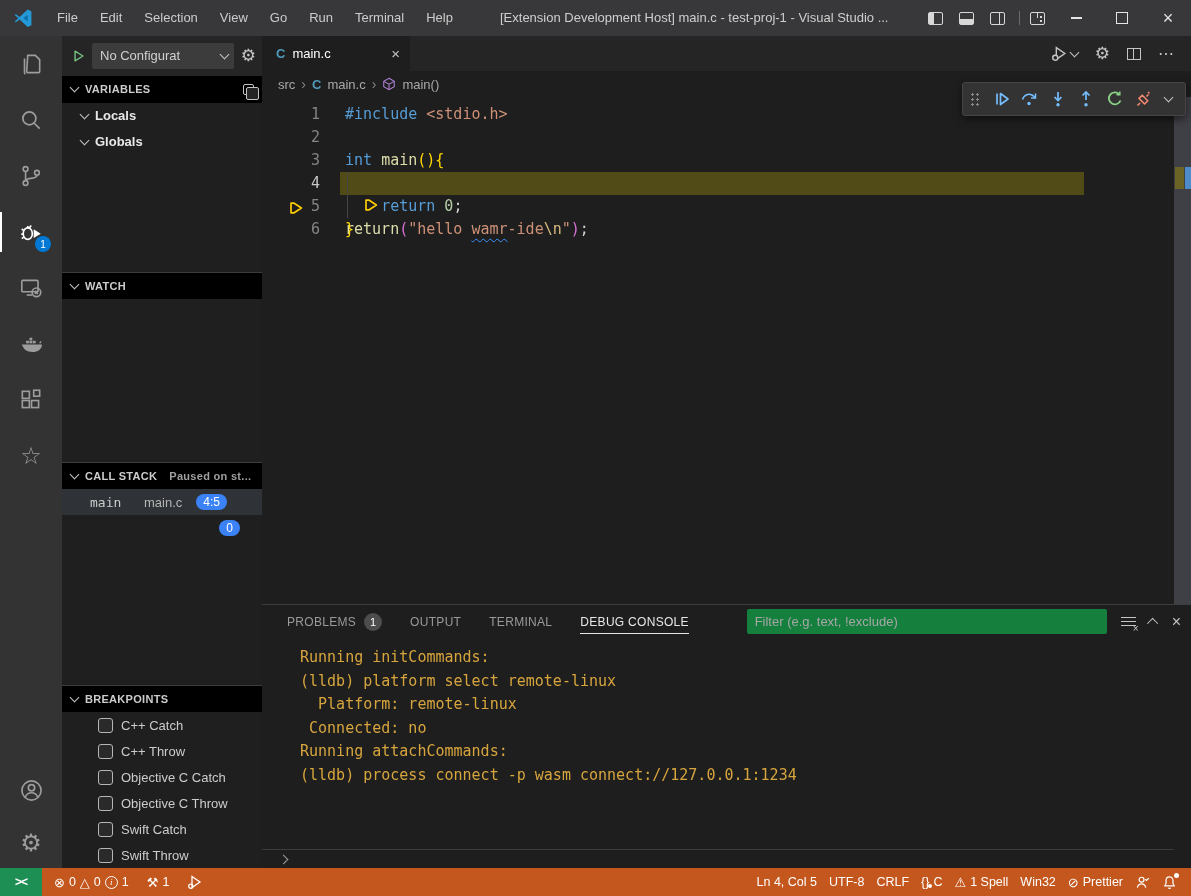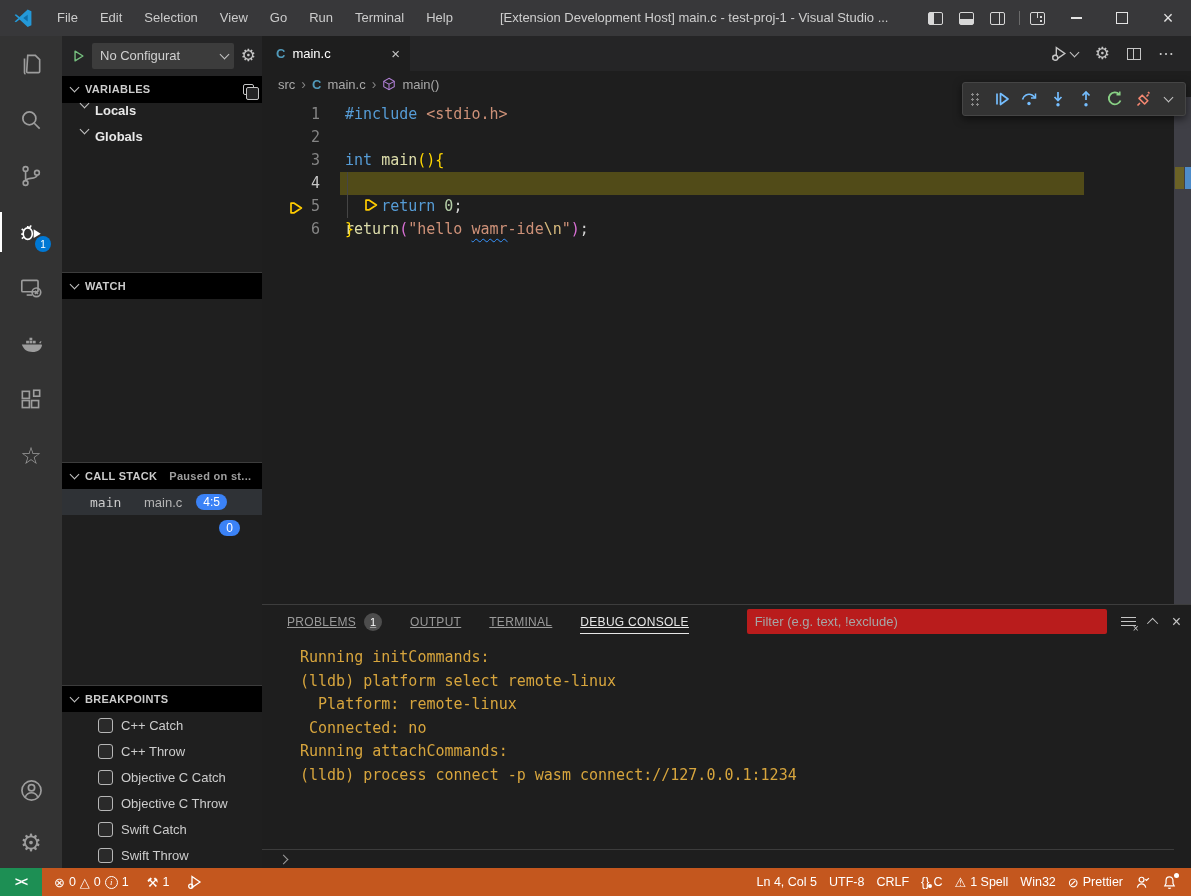--- a/index.html
+++ b/index.html
@@ -47,21 +47,21 @@
   .sb-gear { margin-left:7px; color:#c5c5c5; font-size:17px; }
   .section-header { height:27px; display:flex; align-items:center; padding:0 8px 0 4px; font-size:11px; font-weight:bold; color:#cccccc; background:#000000; letter-spacing:.3px; border-top:1px solid #3c3c3c; }
   .section-header:first-of-type { border-top:none; }
   .sec-status { margin-left:12px; color:#9f9f9f; font-size:11px; overflow:hidden; white-space:nowrap; }
   .chev { width:7px; height:7px; border-right:1.3px solid #c5c5c5; border-bottom:1.3px solid #c5c5c5; display:inline-block; flex:0 0 auto; }
   .chev.down { transform:rotate(45deg); margin:-3px 7px 0 5px; }
   .chev.right { transform:rotate(-45deg); margin:0 7px 0 5px; }
   .copy-icon { margin-left:auto; width:11px; height:11px; border:1.2px solid #c5c5c5; border-radius:2px; position:relative; }
   .copy-icon::after { content:''; position:absolute; left:2px; top:2px; width:11px; height:11px; border:1.2px solid #c5c5c5; border-radius:2px; background:#252526; }
   .tree-body { background:#1f1f1f; }
-  .tree-row { height:26px; display:flex; padding-left:14px; font-weight:bold; color:#e8e8e8; }
+  .tree-row { height:26px; display:flex; align-items:center; padding-left:14px; font-weight:bold; color:#e8e8e8; }
   .tree-row.selected { background:#073b63; border:1px solid #1b77c2; }
   .cs-row { height:26px; display:flex; align-items:center; background:#2f3236; color:#cccccc; }
   .cs-fn { font-family:"DejaVu Sans Mono", monospace; font-size:13px; padding-left:28px; width:82px; }
   .cs-file { color:#b5b5b5; }
   .pill { background:#3b82f6; color:#ffffff; border-radius:9px; font-size:12px; padding:1px 7px; margin-left:14px; }
   .cs-badge-row { height:26px; display:flex; align-items:center; justify-content:flex-end; padding-right:22px; background:#1f1f1f; }
   .bp-row { height:26px; display:flex; align-items:center; padding-left:12px; color:#cccccc; background:#1f1f1f;margin-left:24px; }
   .bp-check { width:15px; height:15px; border:1px solid #b6b6b6; border-radius:3px; background:#2a2a2a; margin-right:8px; flex:0 0 auto; }
   .filler { background:#1f1f1f; }
 
@@ -101,25 +101,25 @@
 
   
   .debug-toolbar { position:absolute; top:46px; left:700px; width:224px; height:34px; background:#333333; border:1px solid #454545; border-radius:3px; box-shadow:0 3px 9px rgba(0,0,0,.55); display:flex; align-items:center; padding:0 6px 0 4px; gap:4px; z-index:20; }
   .gripper { width:12px; height:14px; background-image:radial-gradient(#8a8a8a 1.1px, transparent 1.2px); background-size:5px 5px; margin:0 3px; }
   .dbg-btn { width:26px; height:26px; display:flex; align-items:center; justify-content:center; }
   .dbg-chev { color:#c5c5c5; margin-left:-2px; }
 
   
   .panel { height:264px; flex:0 0 auto; border-top:1px solid #3d3d3d; background:#1e1e1e; display:flex; flex-direction:column; position:relative; }
   .panel-header { height:33px; display:flex; align-items:center; padding:0 10px 0 25px; flex:0 0 auto; }
-  .panel-tab { margin-right:28px; font-size:12px; color:#9a9a9a; letter-spacing:.3px; display:flex; align-items:center; height:33px; position:relative;text-decoration:underline; }
+  .panel-tab { margin-right:28px; font-size:12px; color:#9a9a9a; letter-spacing:.3px; display:flex; align-items:center; height:33px; position:relative; }
   .panel-tab.active { color:#e7e7e7; }
   .panel-tab.active::after { content:''; position:absolute; left:0; right:0; bottom:4px; height:1px; background:#e7e7e7; }
   .ptab-badge { margin-left:8px; width:18px; height:18px; border-radius:50%; background:#4d4d4d; color:#fff; font-size:11px; display:flex; align-items:center; justify-content:center; }
-  .filter-box { margin-left:auto; width:360px; height:25px; background:#b91c1c; border-radius:2px; border:none; color:#cccccc; font-size:13px; padding:0 8px; font-family:"Liberation Sans",sans-serif; }
+  .filter-box { margin-left:auto; width:360px; height:25px; background:#15803d; border-radius:2px; border:none; color:#cccccc; font-size:13px; padding:0 8px; font-family:"Liberation Sans",sans-serif; }
   .filter-box::placeholder { color:#a6a6a6; }
   .panel-icons { display:flex; align-items:center; gap:14px; margin-left:14px; color:#c5c5c5; }
   .clear-icon { width:15px; height:12px; position:relative; }
   .clear-icon::before { content:''; position:absolute; left:0; right:0; top:1px; height:1.4px; background:#c5c5c5; box-shadow:0 4px 0 #c5c5c5, 0 8px 0 #c5c5c5; }
   .clear-icon::after { content:'×'; position:absolute; right:-3px; bottom:-6px; font-size:10px; color:#c5c5c5; }
   .chev-up { width:8px; height:8px; border-left:1.4px solid #c5c5c5; border-top:1.4px solid #c5c5c5; transform:rotate(45deg) translateY(2px); }
   .panel-close { font-size:16px; }
   .console { flex:1; padding:8px 0 0 38px; font-family:"DejaVu Sans Mono", monospace; font-size:15px; color:#d7a53d; overflow:hidden; }
   .console-line { white-space:pre; height:23.5px; line-height:23.5px; }
   .console-input { position:absolute; left:0; right:17px; bottom:0; height:19px; border-top:1px solid #3c3c3c; display:flex; align-items:center; }

